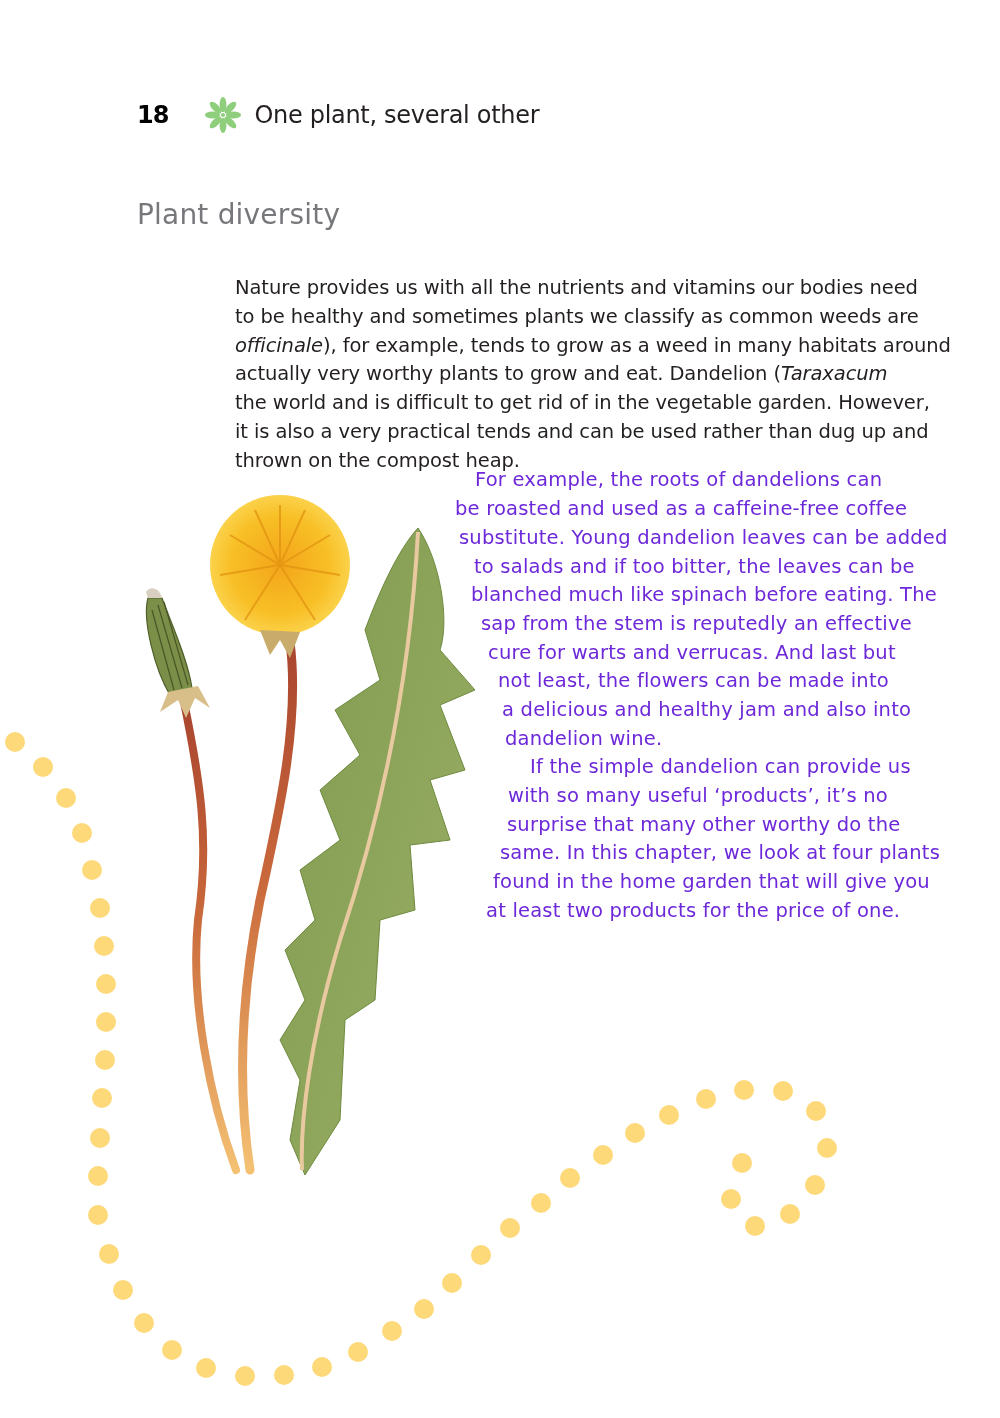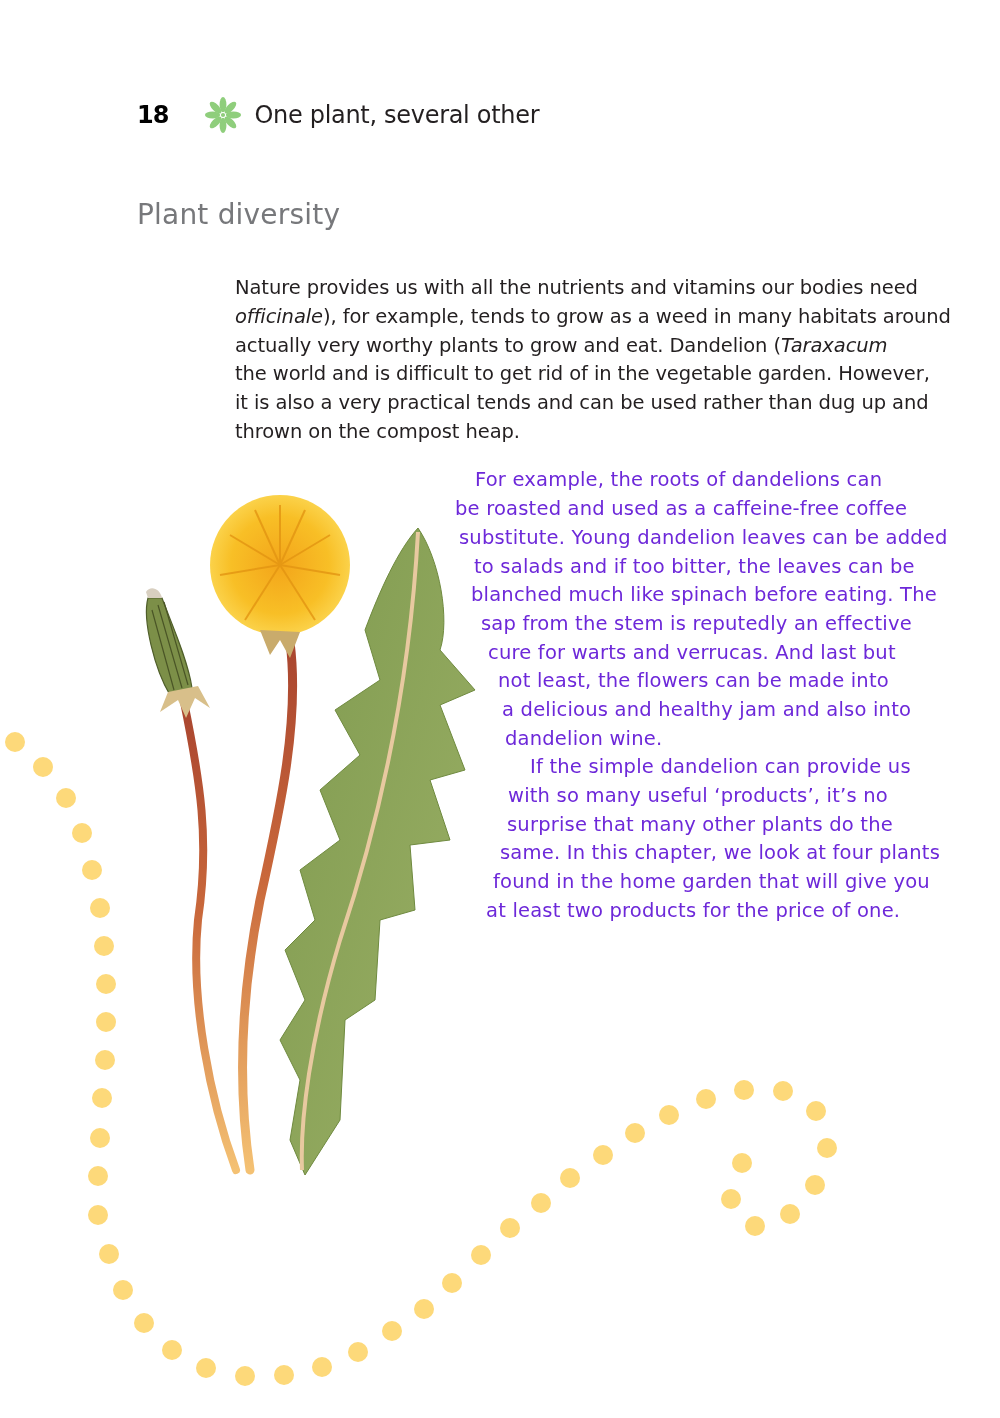--- a/index.html
+++ b/index.html
@@ -35,41 +35,42 @@
       <circle cx="0" cy="0" r="2.2"></circle>
     </g>
   </svg>
   <span class="chapter-title">One plant, several other</span>
 </div>
 
 <h2 class="section-title" style="margin:0;">Plant diversity</h2>
 
 <p class="para intro">
   <span class="line">Nature provides us with all the nutrients and vitamins our bodies need</span>
+  <span class="line">to be healthy and sometimes plants we classify as common weeds are</span>
   <span class="line"><em>officinale</em><span>), for example, tends to grow as a weed in many habitats around</span></span>
   <span class="line"><span>actually very worthy plants to grow and eat. Dandelion (</span><em>Taraxacum</em></span>
   <span class="line">the world and is difficult to get rid of in the vegetable garden. However,</span>
   <span class="line">it is also a very practical tends and can be used rather than dug up and</span>
   <span class="line">thrown on the compost heap.</span>
 </p>
 
 <div id="wrapped">
     <span class="wrap-line" style="left: 475px; top: 466px;">For example, the roots of dandelions can</span>
     <span class="wrap-line" style="left: 455px; top: 495px;">be roasted and used as a caffeine-free coffee</span>
     <span class="wrap-line" style="left: 459px; top: 524px; text-align: center;">substitute. Young dandelion leaves can be added</span>
     <span class="wrap-line" style="left: 474px; top: 553px;">to salads and if too bitter, the leaves can be</span>
     <span class="wrap-line" style="left: 471px; top: 581px;">blanched much like spinach before eating. The</span>
     <span class="wrap-line" style="left: 481px; top: 610px;">sap from the stem is reputedly an effective</span>
     <span class="wrap-line" style="left: 488px; top: 639px;">cure for warts and verrucas. And last but</span>
     <span class="wrap-line" style="left: 498px; top: 667px;">not least, the flowers can be made into</span>
     <span class="wrap-line" style="left: 502px; top: 696px;">a delicious and healthy jam and also into</span>
     <span class="wrap-line" style="left: 505px; top: 725px;">dandelion wine.</span>
     <span class="wrap-line" style="left: 530px; top: 753px;">If the simple dandelion can provide us</span>
     <span class="wrap-line" style="left: 508px; top: 782px;">with so many useful ‘products’, it’s no</span>
-    <span class="wrap-line" style="left: 507px; top: 811px;">surprise that many other plants do the</span>
+    <span class="wrap-line" style="left: 507px; top: 811px;">surprise that many other worthy do the</span>
     <span class="wrap-line" style="left: 500px; top: 839px;">same. In this chapter, we look at four plants</span>
     <span class="wrap-line" style="left: 493px; top: 868px;">found in the home garden that will give you</span>
     <span class="wrap-line" style="left: 486px; top: 897px;">at least two products for the price of one.</span>
   </div>
 
 <svg class="illustration" viewBox="0 0 345 700">
   <defs>
     <linearGradient id="stemGrad" x1="0" y1="0" x2="0" y2="1">
       <stop offset="0" stop-color="#a9452f"></stop>
       <stop offset="0.45" stop-color="#c9683b"></stop>

